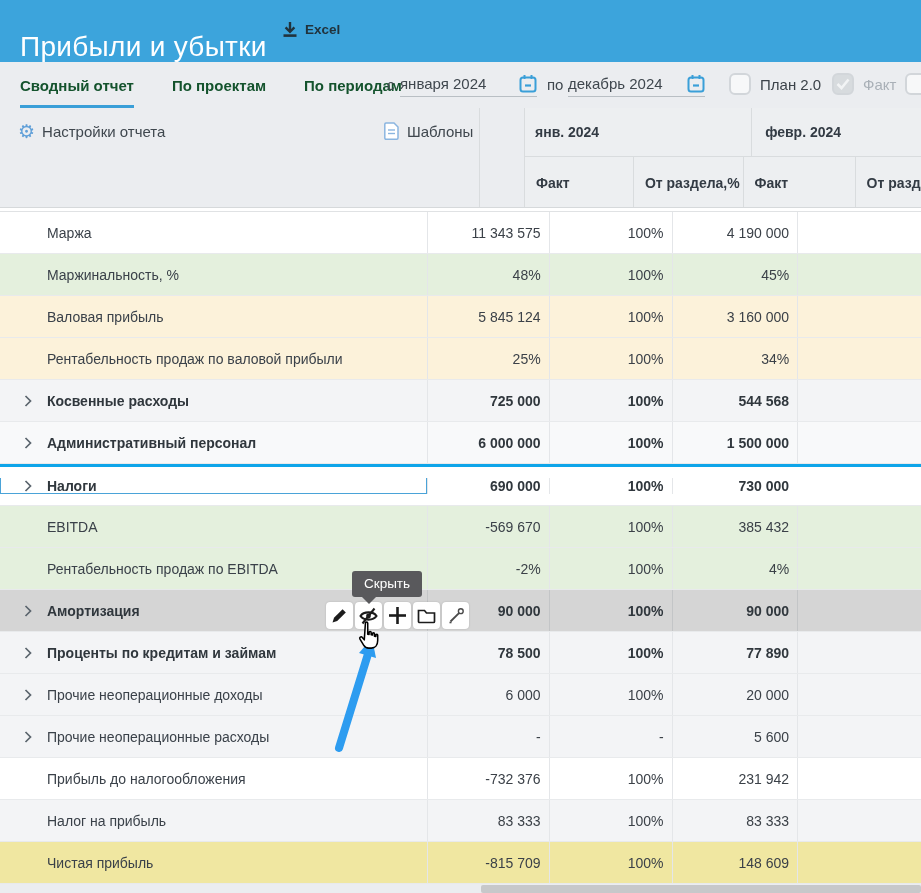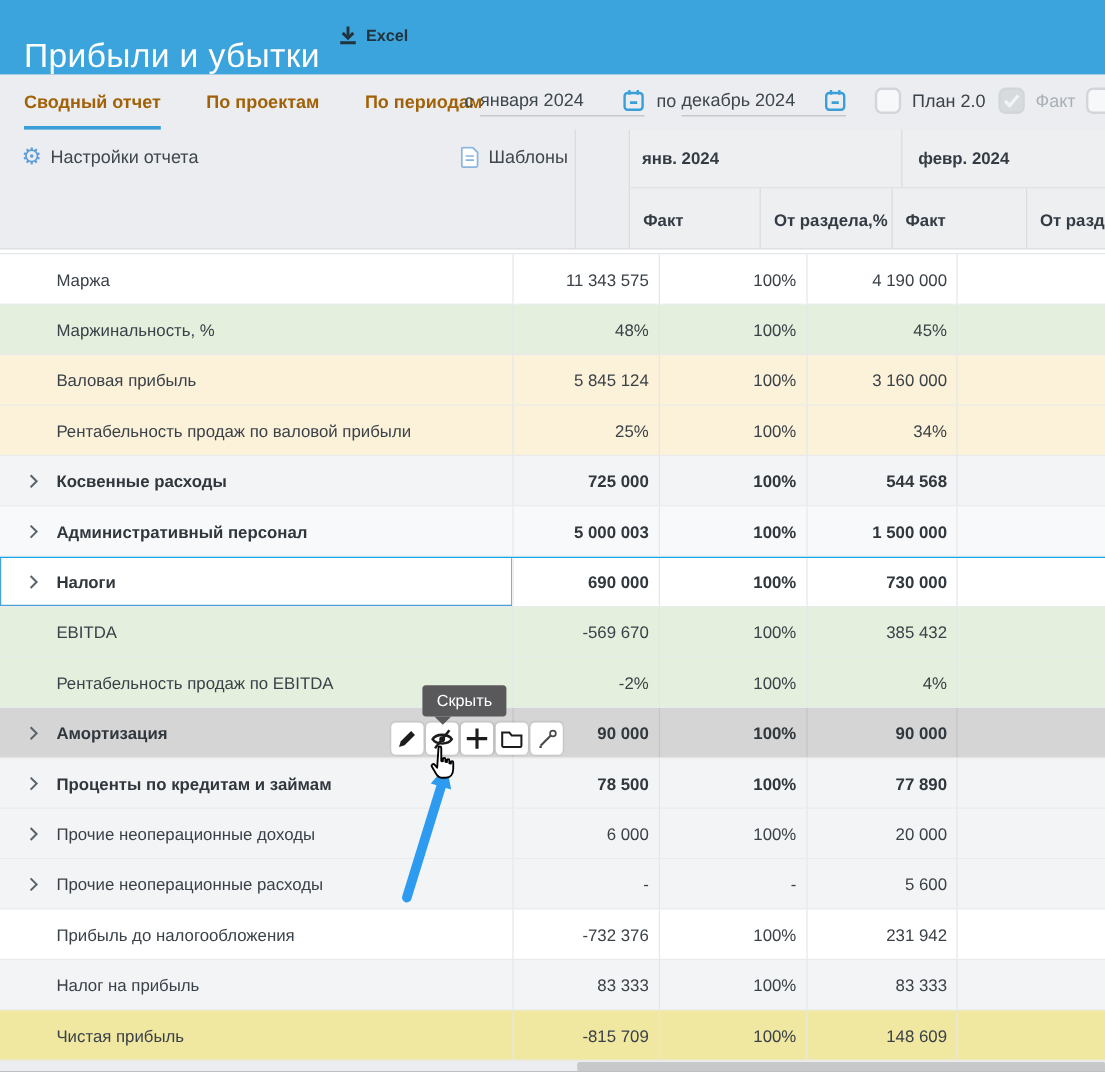--- a/index.html
+++ b/index.html
@@ -10,21 +10,21 @@
     color:#3a4149;
   }
   
   .topbar{position:absolute;left:0;top:0;width:921px;height:62px;background:#3ca4dc;}
   .page-title{position:absolute;left:20px;top:12px;font-size:28px;font-weight:400;color:#ffffff;letter-spacing:.3px;}
   .excel-btn{position:absolute;left:282px;top:21px;display:flex;align-items:center;gap:7px;cursor:pointer;}
   .excel-btn span{font-size:13.5px;font-weight:700;color:#21333d;}
   
   .tabsrow{position:absolute;left:0;top:62px;width:921px;height:46px;}
   .tabs{position:absolute;left:20px;top:0;height:46px;display:flex;gap:38px;}
-  .tab{position:relative;display:flex;align-items:center;height:46px;font-size:15px;font-weight:700;color:#a16207;cursor:pointer;white-space:nowrap;}
+  .tab{position:relative;display:flex;align-items:center;height:46px;font-size:15px;font-weight:700;color:#14532d;cursor:pointer;white-space:nowrap;}
   .tab.active::after{content:"";position:absolute;left:0;right:0;bottom:0;height:3px;background:#3a9fd8;}
   
   .filters{position:absolute;left:385px;top:62px;width:536px;height:46px;}
   .flabel{position:absolute;top:14px;font-size:15px;color:#3f474e;}
   .dfield{position:absolute;top:8px;height:26px;width:137px;border-bottom:1px solid #b9bfc4;display:flex;align-items:center;justify-content:space-between;cursor:text;}
   .dfield .dval{font-size:15px;color:#3f474e;}
   .cb{position:absolute;top:11px;width:22px;height:22px;border-radius:6px;box-sizing:border-box;cursor:pointer;}
   .cb.unchecked{background:#f7f8f9;border:2px solid #d2d6da;}
   .cb.checked{background:#d7dbde;border:2px solid #d2d6da;display:flex;align-items:center;justify-content:center;}
   .cblabel{position:absolute;top:14px;font-size:15px;}
@@ -53,21 +53,21 @@
   .cell{box-sizing:border-box;display:flex;align-items:center;overflow:hidden;}
   .cell.name{width:480px;position:relative;padding-left:47px;font-size:14px;color:#3a4149;white-space:nowrap;cursor:pointer;}
   .cell.val{justify-content:flex-end;padding-right:8px;font-size:14px;color:#3b4148;border-left:1px solid #e4e6e9;white-space:nowrap;}
   .v1{width:138px;} .v2{width:139px;} .v3{width:142px;} .v4{width:140px;}
   .chev{position:absolute;left:24px;top:50%;transform:translateY(-50%);}
   .boldrow .cell.name, .boldrow .cell.val{font-weight:700;color:#30373d;}
   .bg-white{background:#ffffff;} .bg-gray1{background:#f3f4f6;} .bg-gray2{background:#f8f9fa;}
   .bg-green{background:#e4f0dd;} .bg-cream{background:#fcf2da;} .bg-yellow{background:#f0e7a1;}
   .bg-hover{background:#d5d5d5;}
   .bg-hover .cell.val{border-left-color:#c3c5c7;}
-  .trow.selected{border-top:1px solid #0ea5e9;}
+  .trow.selected{border-top:3px solid #0ea5e9;align-items:center;}
   .trow.selected .cell.name{box-shadow:inset 1px 0 0 #4aa3d8, inset -1px 0 0 #4aa3d8, inset 0 -1px 0 #4aa3d8;}
   
   .hscroll{position:absolute;left:481px;top:885px;width:440px;height:8px;background:#c7c8ca;border-radius:2px;cursor:pointer;}
   
   .actionbar{position:absolute;left:326px;top:602px;display:flex;gap:2px;z-index:30;}
   .abtn{width:27px;height:27px;background:#ffffff;border-radius:4px;display:flex;align-items:center;justify-content:center;box-shadow:0 0 2px rgba(0,0,0,.18);cursor:pointer;}
   
   .tooltip{position:absolute;left:352px;top:571px;background:#59595c;color:#fff;font-size:13.5px;padding:5px 12px 6px;border-radius:3px;z-index:40;white-space:nowrap;}
   .tooltip::after{content:"";position:absolute;left:10px;top:100%;border:7px solid transparent;border-top-color:#59595c;border-bottom-width:0;}
   
@@ -210,21 +210,21 @@
         <div class="cell val v3">544 568</div>
         <div class="cell val v4"></div>
       </div>
       <div class="trow bg-gray2 boldrow">
         <div class="cell name">
           <svg class="chev" width="8" height="13" viewBox="0 0 8 13">
             <polyline points="1.5,1.5 6.5,6.5 1.5,11.5" fill="none" stroke="#5a646d" stroke-width="1.7"></polyline>
           </svg>
           <span>Административный персонал</span>
         </div>
-        <div class="cell val v1">5 000 003</div>
+        <div class="cell val v1">6 000 000</div>
         <div class="cell val v2">100%</div>
         <div class="cell val v3">1 500 000</div>
         <div class="cell val v4"></div>
       </div>
       <div class="trow bg-white selected boldrow">
         <div class="cell name">
           <svg class="chev" width="8" height="13" viewBox="0 0 8 13">
             <polyline points="1.5,1.5 6.5,6.5 1.5,11.5" fill="none" stroke="#5a646d" stroke-width="1.7"></polyline>
           </svg>
           <span>Налоги</span>

